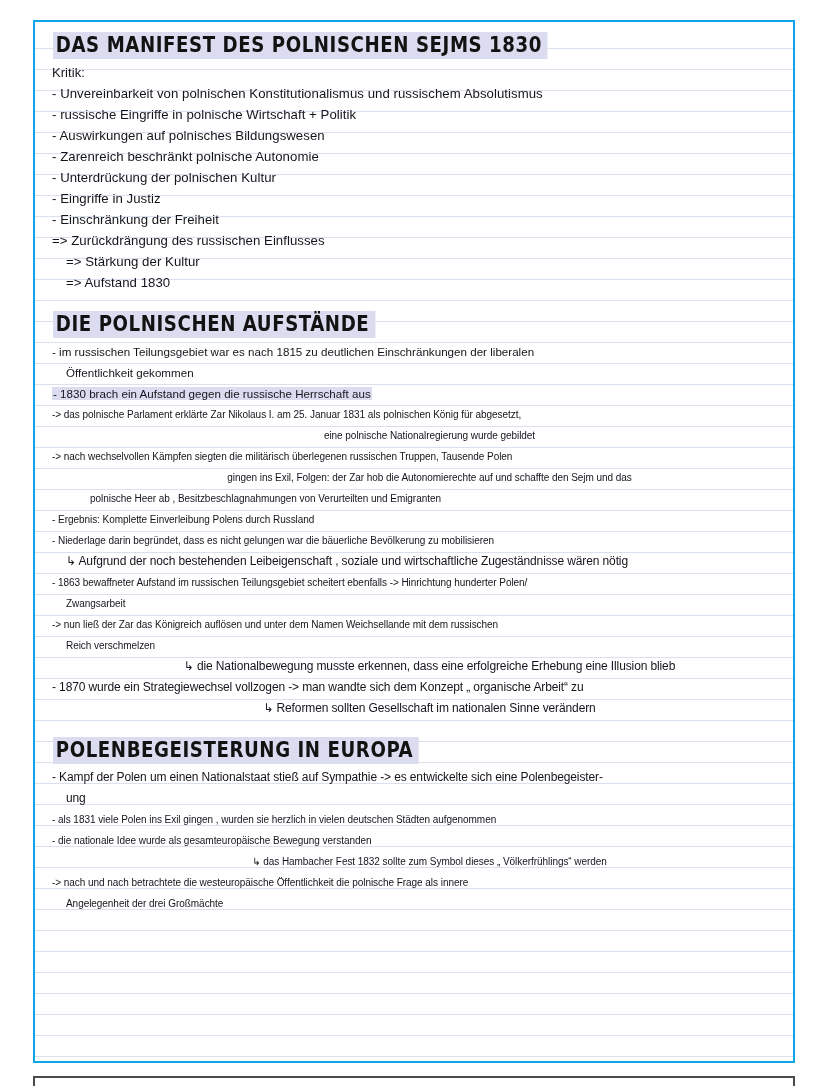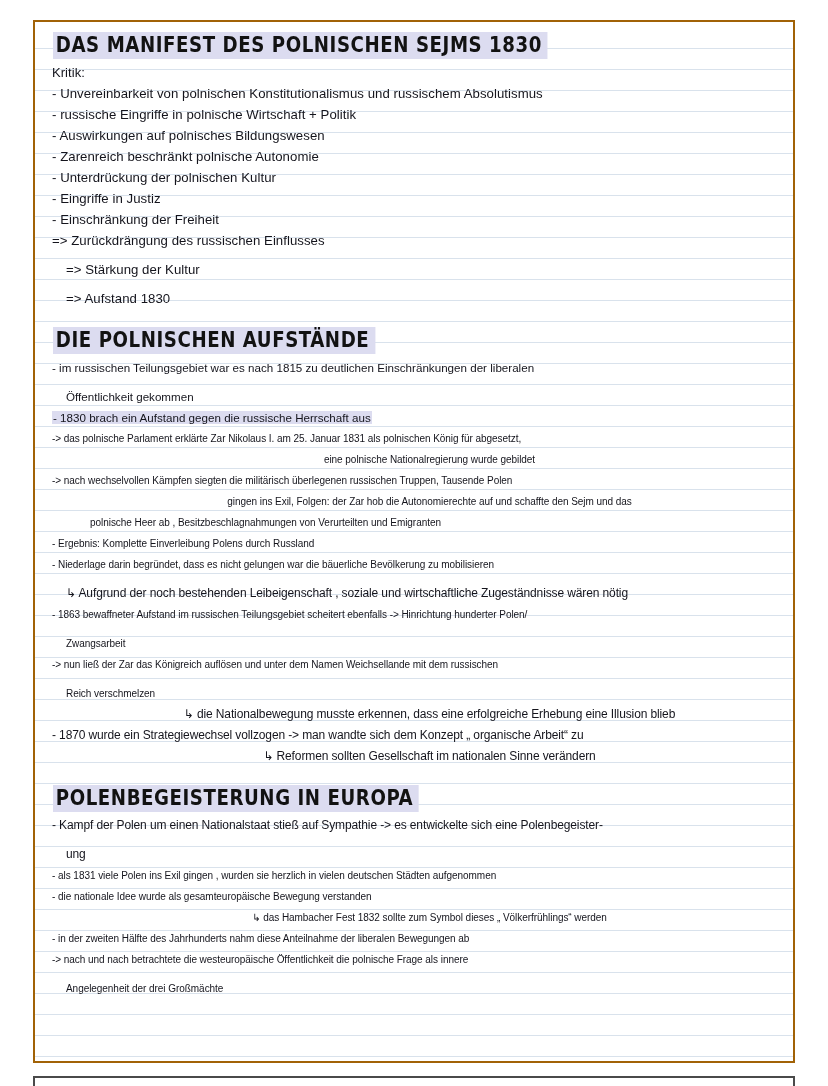--- a/index.html
+++ b/index.html
@@ -15,21 +15,21 @@
   }
 
   
   .page {
     position: absolute;
     left: 33px;
     top: 20px;
     width: 762px;
     height: 1043px;
     background: #ffffff;
-    border: 2px solid #a16207;
+    border: 2px solid #0ea5e9;
     box-sizing: border-box;
     overflow: hidden;
   }
   
   .rules {
     position: absolute;
     left: 0; top: 0; right: 0; bottom: 0;
     background-image: repeating-linear-gradient(
         to bottom,
         rgba(255,255,255,0) 0px,
@@ -84,21 +84,21 @@
   .line.xs {
     font-size: 10px;
     letter-spacing: -0.05px;
   }
   .line.tiny {
     font-size: 12px;
     letter-spacing: -0.12px;
   }
   .line.lbl { font-size: 13px; }
 
-  .ind1 { padding-left: 14px; margin-top: 8px; }
+  .ind1 { padding-left: 14px; }
   .ind2 { padding-left: 26px; text-align: center; }
   .ind3 { padding-left: 38px; }
 
   .hl {
     background: #dcdcf0;
     padding: 0 1px;
   }
 
   
   .blank { height: 21px; }
@@ -168,21 +168,20 @@
 
     <div class="heading-row sec3">
       <span class="heading">POLENBEGEISTERUNG IN EUROPA</span>
     </div>
     <div>
       <div class="line tiny">- Kampf der Polen um einen Nationalstaat stieß auf Sympathie -&gt; es entwickelte sich eine Polenbegeister-</div>
       <div class="line tiny ind1">ung</div>
       <div class="line xs">- als 1831 viele Polen ins Exil gingen , wurden sie herzlich in vielen deutschen Städten aufgenommen</div>
       <div class="line xs">- die nationale Idee wurde als gesamteuropäische Bewegung verstanden</div>
       <div class="line xs ind2">↳ das Hambacher Fest 1832 sollte zum Symbol dieses „ Völkerfrühlings“ werden</div>
-      <div class="line xs">- in der zweiten Hälfte des Jahrhunderts nahm diese Anteilnahme der liberalen Bewegungen ab</div>
       <div class="line xs">-&gt; nach und nach betrachtete die westeuropäische Öffentlichkeit die polnische Frage als innere</div>
       <div class="line xs ind1">Angelegenheit der drei Großmächte</div>
     </div>
 
     <div class="blank"></div>
     <div class="blank"></div>
     <div class="blank"></div>
     <div class="blank"></div>
   </div>
 </div>

